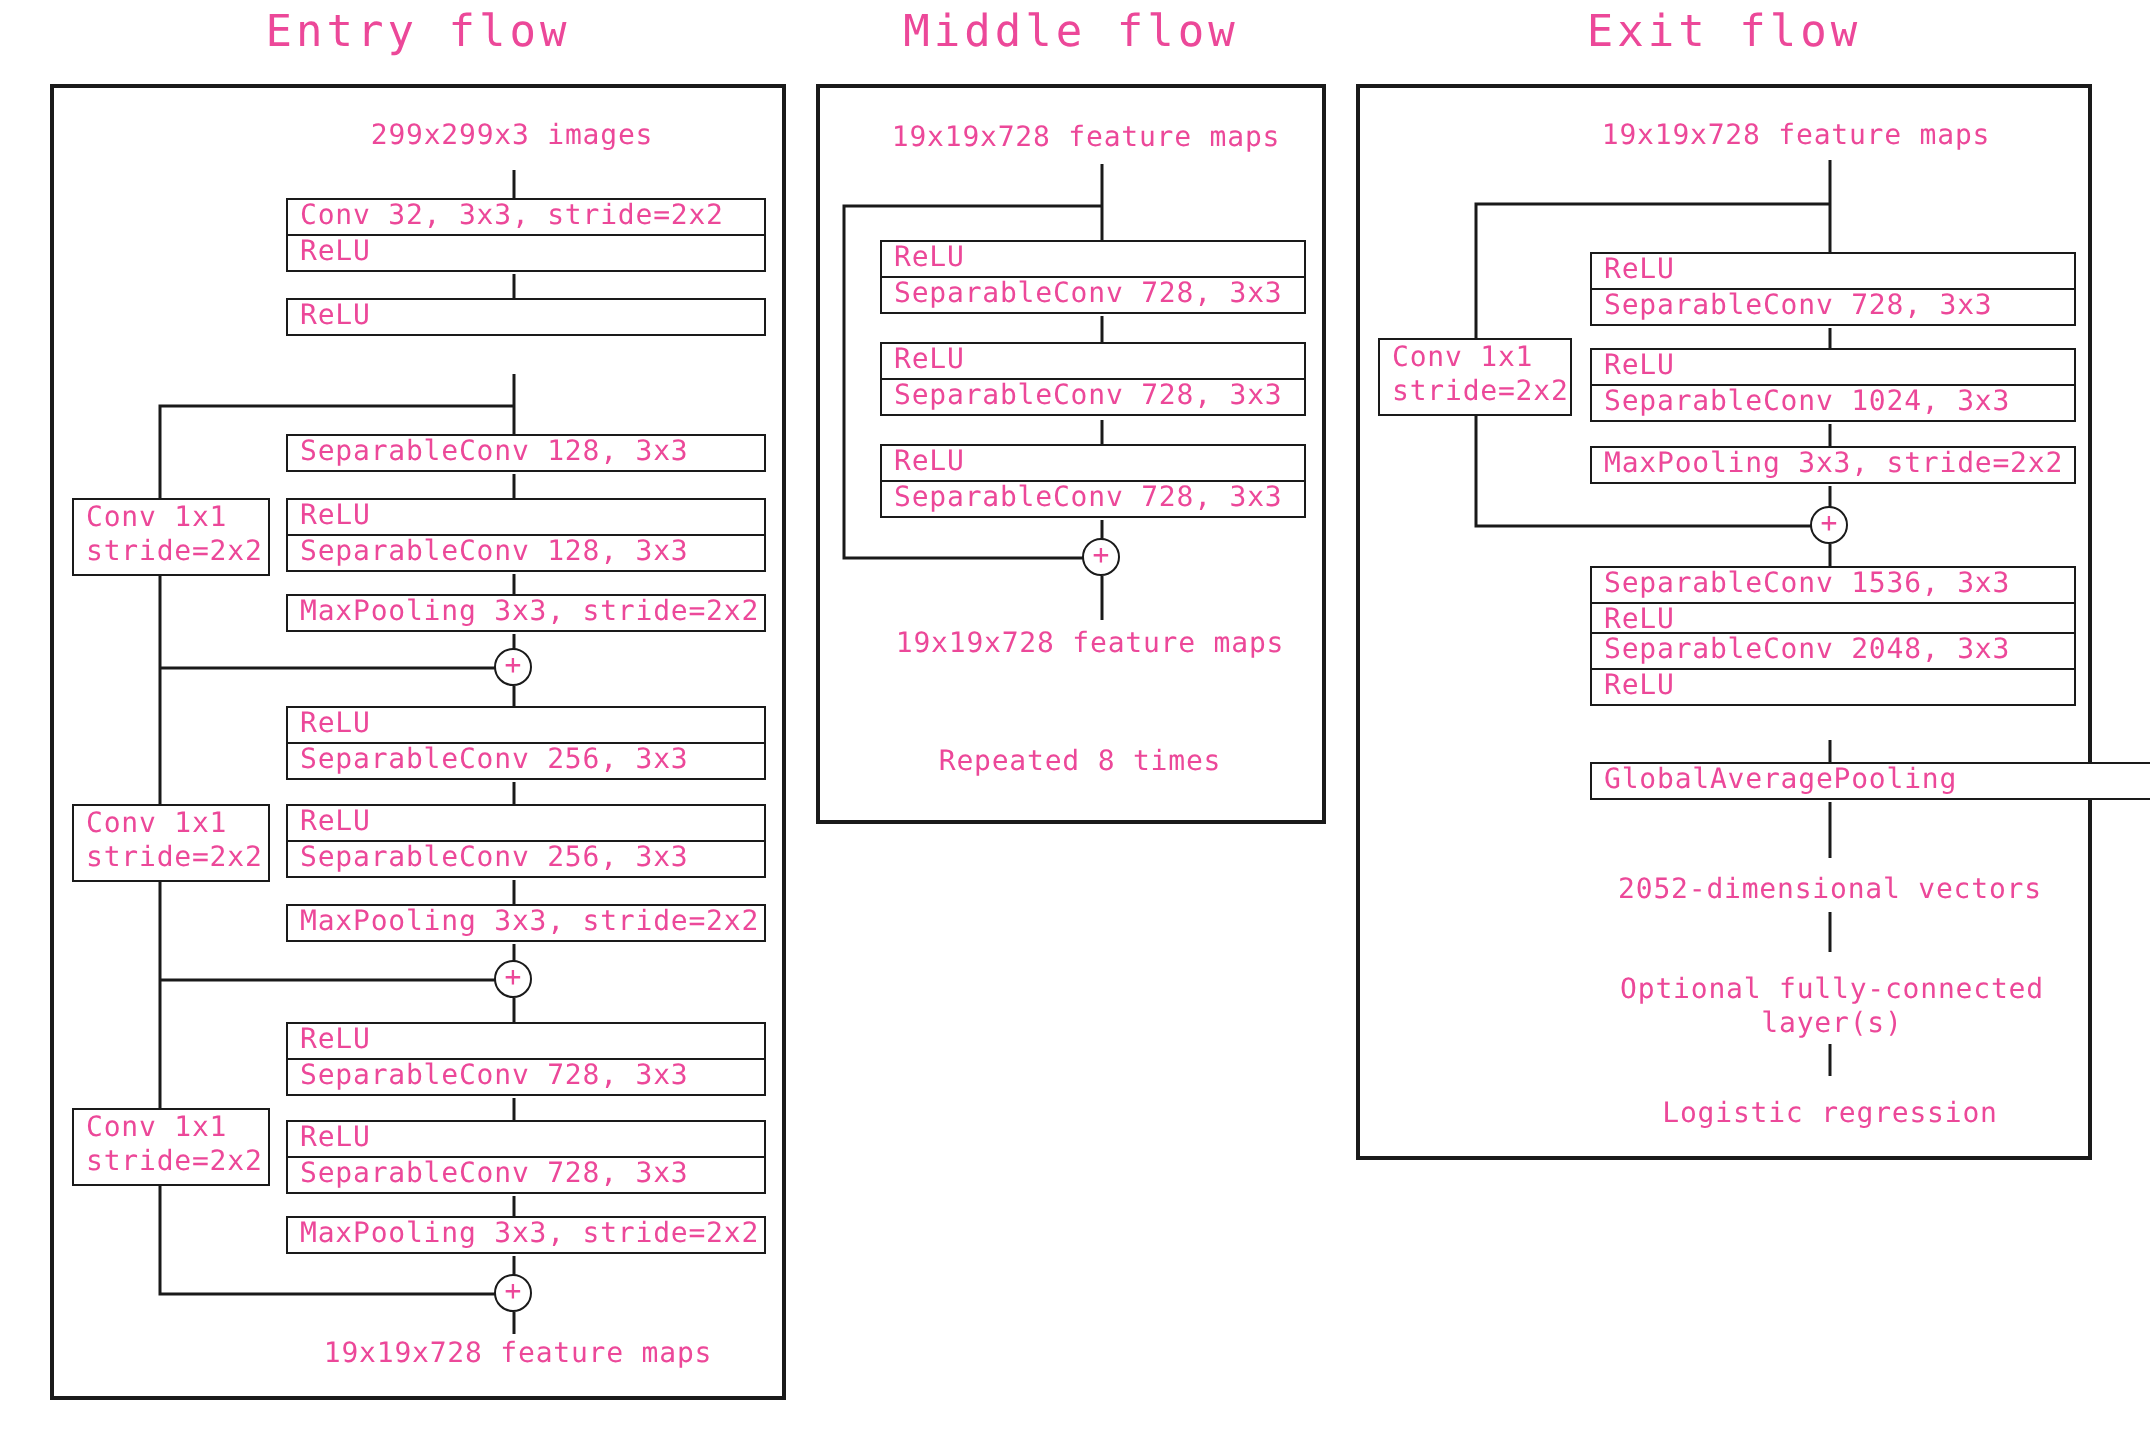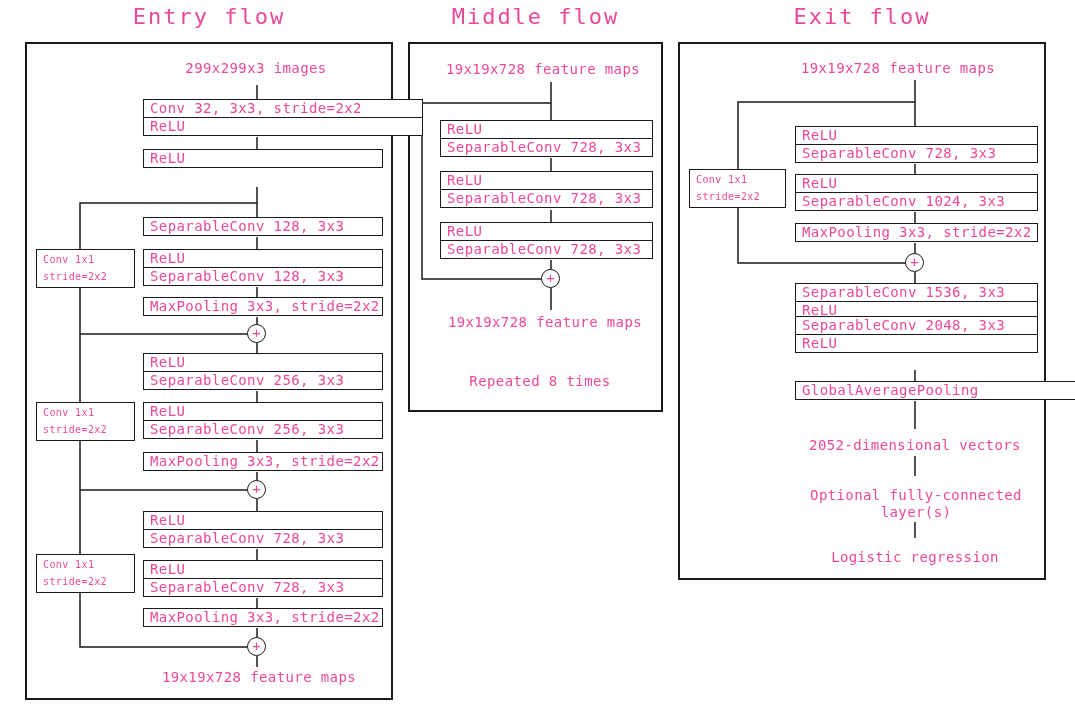--- a/index.html
+++ b/index.html
@@ -14,21 +14,21 @@
   }
   .panel{position:absolute;border:2px solid #1a1a1a;box-sizing:border-box;background:transparent;z-index:0;}
   .box{position:absolute;border:1.5px solid #1a1a1a;box-sizing:border-box;background:#ffffff;z-index:1;}
   .box .row{
     height:17px;line-height:16.5px;font-size:14px;letter-spacing:0.4px;
     padding-left:6px;white-space:nowrap;overflow:hidden;
   }
   .box .row + .row{border-top:1.5px solid #1a1a1a;}
   .sidebox{
     position:absolute;border:1.5px solid #1a1a1a;box-sizing:border-box;background:#ffffff;
-    font-size:10px;letter-spacing:0.4px;line-height:17px;padding:1px 0 1px 6px;
+    font-size:14px;letter-spacing:0.4px;line-height:17px;padding:1px 0 1px 6px;
     white-space:pre-line;z-index:2;height:39px;
   }
   .diagram-label{
     position:absolute;font-size:14px;letter-spacing:0.4px;line-height:17px;
     text-align:center;white-space:pre-line;z-index:1;
   }
   .addnode{
     position:absolute;width:17px;height:17px;border:1.5px solid #1a1a1a;border-radius:50%;
     background:#ffffff;text-align:center;line-height:16px;font-size:14px;z-index:2;
   }
@@ -92,21 +92,21 @@
         <polyline points="915,102 738,102 738,263 906,263"></polyline>
       </g>
     </g>
   </svg>
 
   <div class="flow-title" style="left:25px;width:368px;">Entry flow</div>
   <div class="panel" style="left:25px;top:42px;width:368px;height:658px;"></div>
 
   <div class="diagram-label" style="left:106px;top:60px;width:300px;">299x299x3 images</div>
 
-  <div class="box" style="left:143px;top:99px;width:280px;">
+  <div class="box" style="left:143px;top:99px;width:240px;">
     <div class="row">Conv 32, 3x3, stride=2x2</div>
     <div class="row">ReLU</div>
   </div>
   <div class="box" style="left:143px;top:149px;width:240px;">
     <div class="row">ReLU</div>
   </div>
   <div class="box" style="left:143px;top:217px;width:240px;">
     <div class="row">SeparableConv 128, 3x3</div>
   </div>
   <div class="box" style="left:143px;top:249px;width:240px;">

